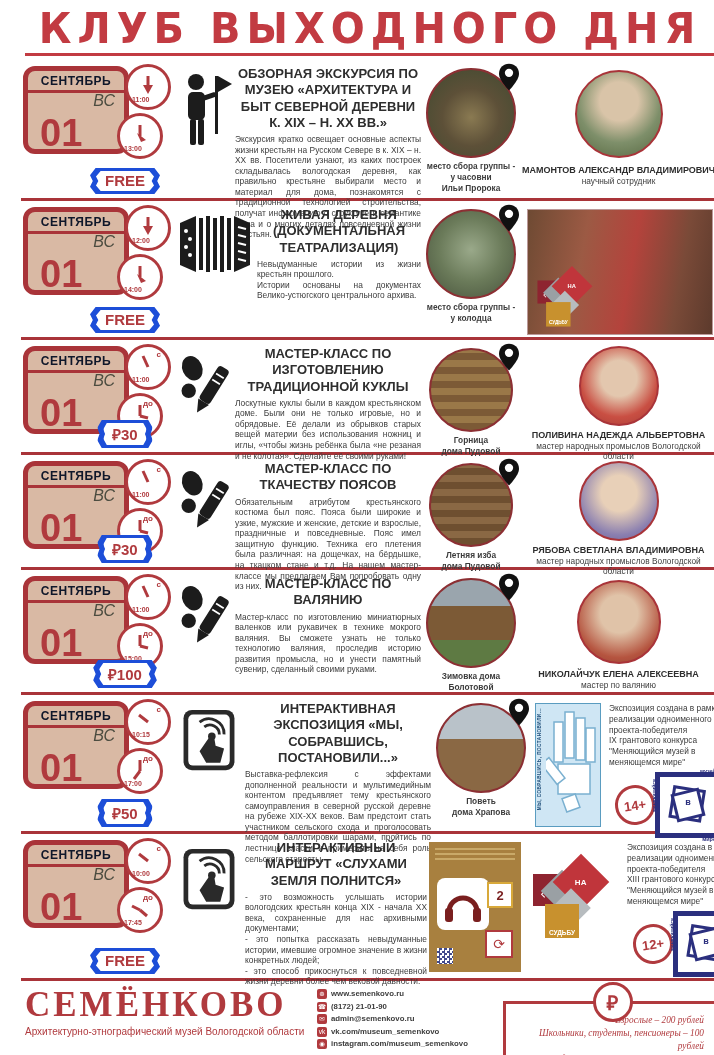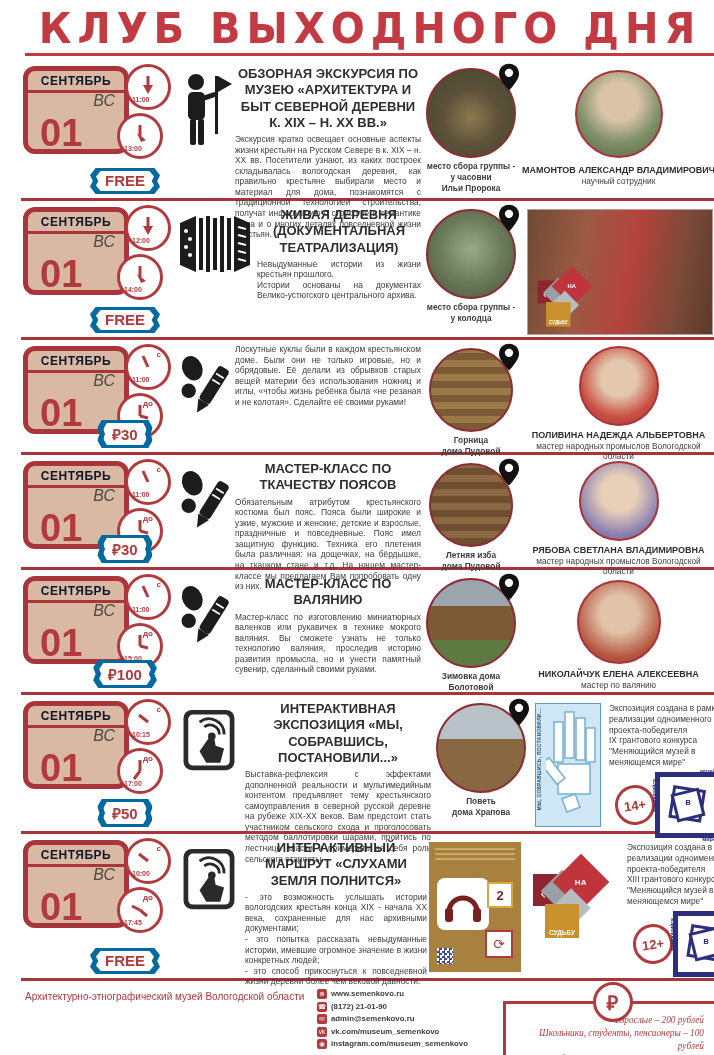--- a/index.html
+++ b/index.html
@@ -22,21 +22,21 @@
   .cal-day{position:absolute;left:12px;bottom:-6px;font-size:38px;font-weight:bold;color:#b03a3e;}
   .clocks{position:absolute;left:102px;top:0;}
   .clock{width:40px;height:40px;border:3px solid #b03a3e;border-radius:50%;background:#fff;
          position:relative;}
   .clock.c2{margin-top:3px;margin-left:-8px;}
   .clock-hand{position:absolute;left:0;top:0;width:40px;height:40px;}
   .clock-prefix{position:absolute;top:3px;right:7px;font-size:8px;font-weight:bold;color:#b03a3e;}
   .clock-time{position:absolute;bottom:4px;left:4px;font-size:7px;font-weight:bold;color:#b03a3e;}
   .badge{position:absolute;left:102px;transform:translateX(-50%);bottom:4px;}
   .badge-clip{clip-path:polygon(8% 0,92% 0,100% 28%,96% 50%,100% 72%,92% 100%,8% 100%,0 72%,4% 50%,0 28%);}
-  .badge-outer{background:#0369a1;padding:3px 6px;display:inline-block;}
+  .badge-outer{background:#1d4ed8;padding:3px 6px;display:inline-block;}
   .badge-inner{background:#fff;padding:1px 9px;}
   .badge-text{color:#b03a3e;font-weight:bold;font-size:15px;}
   .col-icon{width:62px;flex:none;display:flex;justify-content:center;padding-top:8px;}
   .col-text{width:186px;flex:none;}
   .ev-title{font-size:13px;font-weight:bold;text-align:center;color:#2e2e2e;line-height:1.25;margin:2px 0 3px;}
   .ev-desc{font-size:8.4px;color:#3c3c3c;text-align:justify;line-height:1.26;white-space:pre-line;}
   .col-loc{width:100px;flex:none;text-align:center;position:relative;padding-top:4px;}
   .photo{border-radius:50%;margin:0 auto;border:2px solid #8c2f33;}
   .loc-photo{width:86px;height:86px;}
   .pin{position:absolute;top:-1px;right:2px;}
@@ -317,20 +317,21 @@
           <circle class="ic" cx="13" cy="42" r="8"></circle>
           <g transform="rotate(32 36 44)">
             <rect class="ic" x="29" y="12" width="14" height="44" rx="4"></rect>
             <path class="ic" d="M29 56 L36 70 L43 56 Z"></path>
             <line x1="31" y1="22" x2="41" y2="22" stroke="#fff" stroke-width="2"></line>
             <line x1="31" y1="30" x2="41" y2="30" stroke="#fff" stroke-width="2"></line>
           </g>
         </svg>
     </div>
     <div class="col-text">
+      <div class="ev-title">МАСТЕР-КЛАСС ПО ИЗГОТОВЛЕНИЮ ТРАДИЦИОННОЙ КУКЛЫ</div>
       <div class="ev-desc">Лоскутные куклы были в каждом крестьянском доме. Были они не только игровые, но и обрядовые. Её делали из обрывков старых вещей материи без использования ножниц и иглы, «чтобы жизнь ребёнка была «не резаная и не колотая». Сделайте её своими руками!</div>
     </div>
     <div class="col-loc">
       <div class="photo loc-photo l3" style="width:80px;height:80px;"></div>
       <svg class="pin" width="20" height="28" viewBox="0 0 24 32">
           <path d="M12 0 C5 0 0 5 0 12 c0 8 12 20 12 20 s12-12 12-20 C24 5 19 0 12 0 z" fill="#111"></path>
           <circle cx="12" cy="11" r="5" fill="#fff"></circle>
         </svg>
       <div class="loc-caption">Горница
 дома Пудовой</div>
@@ -655,20 +656,21 @@
             </svg>
           <span class="ml-center">в</span>
         </div>
       </div>
     </div>
   </div>
   <div class="sep"></div>
 
   <div class="footer">
     <div class="f-left">
+      <div class="f-logo">СЕМЁНКОВО</div>
       <div class="f-sub">Архитектурно-этнографический музей Вологодской области</div>
     </div>
     <div class="f-contacts">
       <div class="c-row">
         <span class="c-icon">⊕</span>
         <a class="c-text">www.semenkovo.ru</a>
       </div>
       <div class="c-row">
         <span class="c-icon">☎</span>
         <a class="c-text">(8172) 21-01-90</a>

